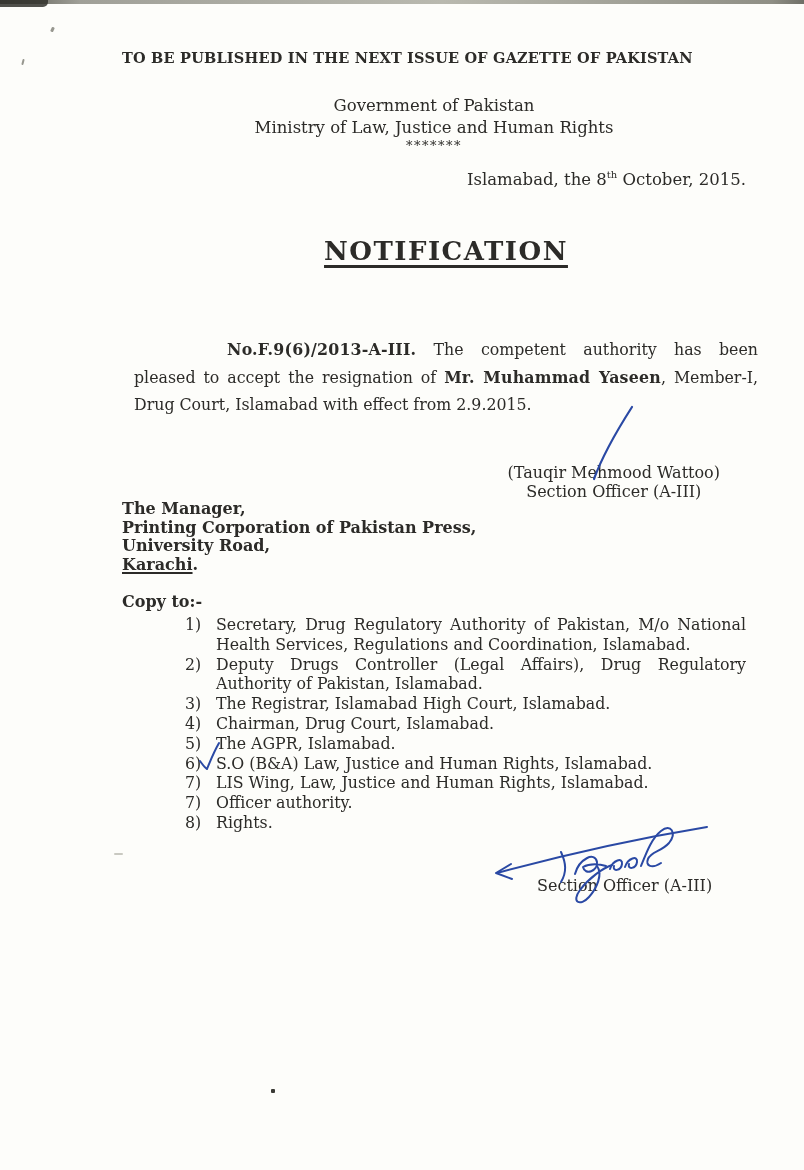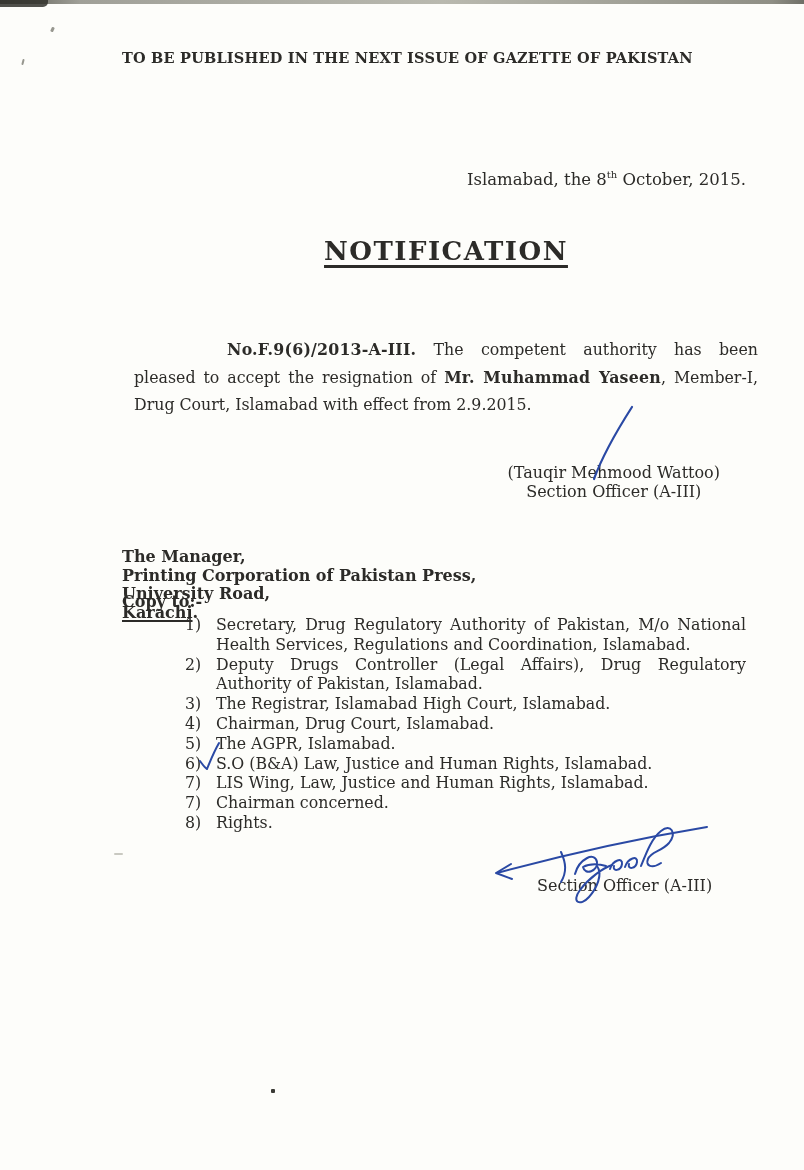--- a/index.html
+++ b/index.html
@@ -28,21 +28,21 @@
   .title{position:absolute;top:224px;left:122px;width:624px;margin:12px;text-align:center;
     font-size:26px;font-weight:700;letter-spacing:1.5px;}
   .title .title-text{text-decoration:underline;text-decoration-thickness:3px;text-underline-offset:5px;}
 
   .body-para{position:absolute;top:324px;left:122px;width:624px;margin:12px;
     font-size:15.8px;line-height:27.5px;text-align:justify;text-indent:93px;}
   .body-para b{letter-spacing:.2px;}
 
   .signatory{position:absolute;top:463px;right:84px;text-align:center;font-size:16px;line-height:19px;}
 
-  .addressee{position:absolute;top:500px;left:122px;font-size:16px;font-weight:700;line-height:18.5px;margin-top:48px;}
+  .addressee{position:absolute;top:500px;left:122px;font-size:16px;font-weight:700;line-height:18.5px;}
   .addressee .u{text-decoration:underline;text-decoration-thickness:1.5px;text-underline-offset:2px;}
 
   .copy{position:absolute;top:592px;left:122px;width:624px;font-size:15.8px;}
   .copy-label{font-weight:700;font-size:16px;}
   .copy-list{margin-top:4px;}
   .copy-item{display:flex;padding-left:63px;line-height:19.8px;}
   .copy-item .num{flex:0 0 31px;}
   .copy-item .txt{flex:1;text-align:justify;}
 
   .footer-designation{position:absolute;top:876px;left:537px;font-size:16px;}
@@ -56,20 +56,25 @@
 
   <div class="scan-edge"></div>
   <div class="corner-blob"></div>
   <div class="speck speck-a"></div>
   <div class="speck speck-b"></div>
   <div class="speck speck-c"></div>
   <div class="speck speck-d"></div>
 
   <div class="header-notice">TO BE PUBLISHED IN THE NEXT ISSUE OF GAZETTE OF PAKISTAN</div>
 
+  <div class="center-head">
+    <div>Government of Pakistan</div>
+    <div>Ministry of Law, Justice and Human Rights</div>
+    <div class="stars">*******</div>
+  </div>
 
   <div class="dateline"><span>Islamabad, the 8</span><sup>th</sup><span> October, 2015.</span></div>
 
   <h1 class="title"><span class="title-text">NOTIFICATION</span></h1>
 
   <p class="body-para"><b>No.F.9(6)/2013-A-III.</b><span> The competent authority has been pleased to accept the resignation of </span><b>Mr. Muhammad Yaseen</b><span>, Member-I, Drug Court, Islamabad with effect from 2.9.2015.</span></p>
 
   <div class="signatory">
     <div>(Tauqir Mehmood Wattoo)</div>
     <div>Section Officer (A-III)</div>
@@ -108,21 +113,21 @@
       <div class="copy-item">
           <span class="num">6)</span>
           <span class="txt">S.O (B&amp;A) Law, Justice and Human Rights, Islamabad.</span>
         </div>
       <div class="copy-item">
           <span class="num">7)</span>
           <span class="txt">LIS Wing, Law, Justice and Human Rights, Islamabad.</span>
         </div>
       <div class="copy-item">
           <span class="num">7)</span>
-          <span class="txt">Chairman concerned.</span>
+          <span class="txt">Officer authority.</span>
         </div>
       <div class="copy-item">
           <span class="num">8)</span>
           <span class="txt">Rights.</span>
         </div>
     </div>
   </div>
 
   <div class="footer-designation">Section Officer (A-III)</div>
 

